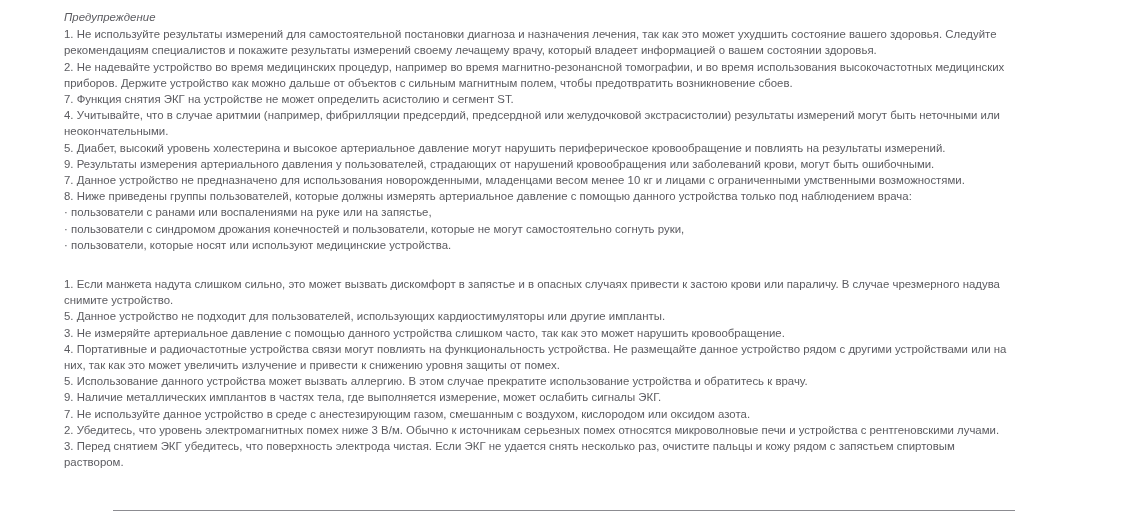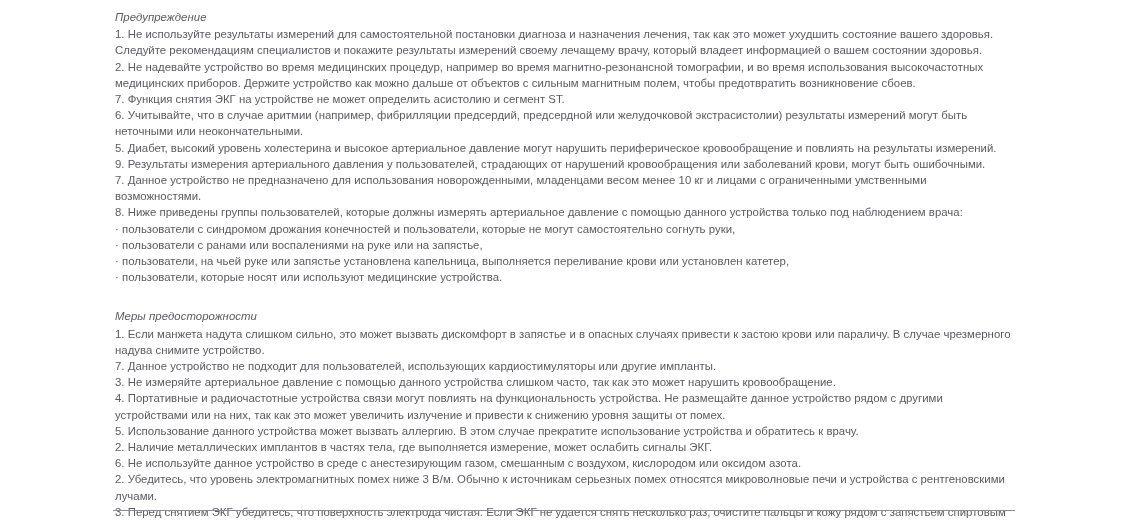--- a/index.html
+++ b/index.html
@@ -12,21 +12,21 @@
     height: 520px;
     overflow: hidden;
     font-family: "Liberation Sans", "DejaVu Sans", sans-serif;
     color: #5b5b60;
   }
   .page {
     position: relative;
     width: 1130px;
     height: 464px;
     box-sizing: border-box;
-    padding: 9px 115px 0 115px;
+    padding: 9px 115px 0 64px;
   }
   .section {
     margin: 0;
   }
   .section-heading {
     font-style: italic;
     font-size: 11.4px;
     line-height: 16.2px;
     color: #5b5b60;
     margin: 0 0 1px 0;
@@ -66,44 +66,42 @@
 <body>
 
 <div class="page">
 
   <div class="section">
     <div class="section-heading">Предупреждение</div>
     <ul class="item-list">
       <li class="item">1. Не используйте результаты измерений для самостоятельной постановки диагноза и назначения лечения, так как это может ухудшить состояние вашего здоровья. Следуйте рекомендациям специалистов и покажите результаты измерений своему лечащему врачу, который владеет информацией о вашем состоянии здоровья.</li>
       <li class="item">2. Не надевайте устройство во время медицинских процедур, например во время магнитно-резонансной томографии, и во время использования высокочастотных медицинских приборов. Держите устройство как можно дальше от объектов с сильным магнитным полем, чтобы предотвратить возникновение сбоев.</li>
       <li class="item">7. Функция снятия ЭКГ на устройстве не может определить асистолию и сегмент ST.</li>
-      <li class="item">6. Учитывайте, что в случае аритмии (например, фибрилляции предсердий, предсердной или желудочковой экстрасистолии) результаты измерений могут быть неточными или неокончательными.</li>
+      <li class="item">4. Учитывайте, что в случае аритмии (например, фибрилляции предсердий, предсердной или желудочковой экстрасистолии) результаты измерений могут быть неточными или неокончательными.</li>
       <li class="item">5. Диабет, высокий уровень холестерина и высокое артериальное давление могут нарушить периферическое кровообращение и повлиять на результаты измерений.</li>
       <li class="item">9. Результаты измерения артериального давления у пользователей, страдающих от нарушений кровообращения или заболеваний крови, могут быть ошибочными.</li>
       <li class="item">7. Данное устройство не предназначено для использования новорожденными, младенцами весом менее 10 кг и лицами с ограниченными умственными возможностями.</li>
       <li class="item">8. Ниже приведены группы пользователей, которые должны измерять артериальное давление с помощью данного устройства только под наблюдением врача:</li>
+      <li class="item sub">· пользователи с ранами или воспалениями на руке или на запястье,</li>
       <li class="item sub">· пользователи с синдромом дрожания конечностей и пользователи, которые не могут самостоятельно согнуть руки,</li>
-      <li class="item sub">· пользователи с ранами или воспалениями на руке или на запястье,</li>
-      <li class="item sub">· пользователи, на чьей руке или запястье установлена капельница, выполняется переливание крови или установлен катетер,</li>
       <li class="item sub">· пользователи, которые носят или используют медицинские устройства.</li>
     </ul>
   </div>
 
   <div class="section-gap"></div>
 
   <div class="section">
-    <div class="section-heading">Меры предосторожности</div>
     <ul class="item-list">
       <li class="item">1. Если манжета надута слишком сильно, это может вызвать дискомфорт в запястье и в опасных случаях привести к застою крови или параличу. В случае чрезмерного надува снимите устройство.</li>
-      <li class="item">7. Данное устройство не подходит для пользователей, использующих кардиостимуляторы или другие импланты.</li>
+      <li class="item">5. Данное устройство не подходит для пользователей, использующих кардиостимуляторы или другие импланты.</li>
       <li class="item">3. Не измеряйте артериальное давление с помощью данного устройства слишком часто, так как это может нарушить кровообращение.</li>
       <li class="item">4. Портативные и радиочастотные устройства связи могут повлиять на функциональность устройства. Не размещайте данное устройство рядом с другими устройствами или на них, так как это может увеличить излучение и привести к снижению уровня защиты от помех.</li>
       <li class="item">5. Использование данного устройства может вызвать аллергию. В этом случае прекратите использование устройства и обратитесь к врачу.</li>
-      <li class="item">2. Наличие металлических имплантов в частях тела, где выполняется измерение, может ослабить сигналы ЭКГ.</li>
-      <li class="item">6. Не используйте данное устройство в среде с анестезирующим газом, смешанным с воздухом, кислородом или оксидом азота.</li>
+      <li class="item">9. Наличие металлических имплантов в частях тела, где выполняется измерение, может ослабить сигналы ЭКГ.</li>
+      <li class="item">7. Не используйте данное устройство в среде с анестезирующим газом, смешанным с воздухом, кислородом или оксидом азота.</li>
       <li class="item">2. Убедитесь, что уровень электромагнитных помех ниже 3 В/м. Обычно к источникам серьезных помех относятся микроволновые печи и устройства с рентгеновскими лучами.</li>
       <li class="item">3. Перед снятием ЭКГ убедитесь, что поверхность электрода чистая. Если ЭКГ не удается снять несколько раз, очистите пальцы и кожу рядом с запястьем спиртовым раствором.</li>
 
     </ul>
   </div>
 
   <div class="divider"></div>
 
 </div>
 

